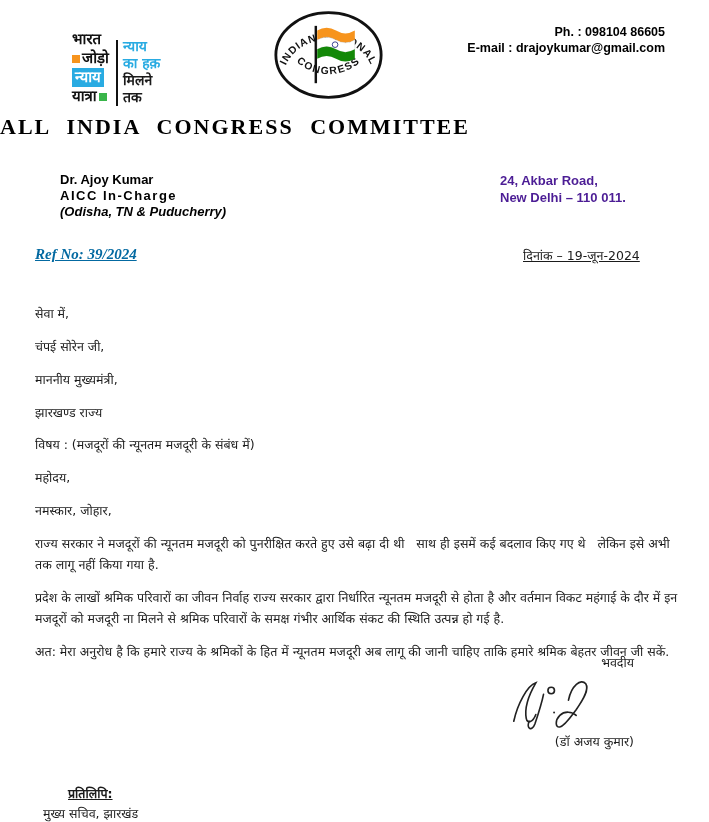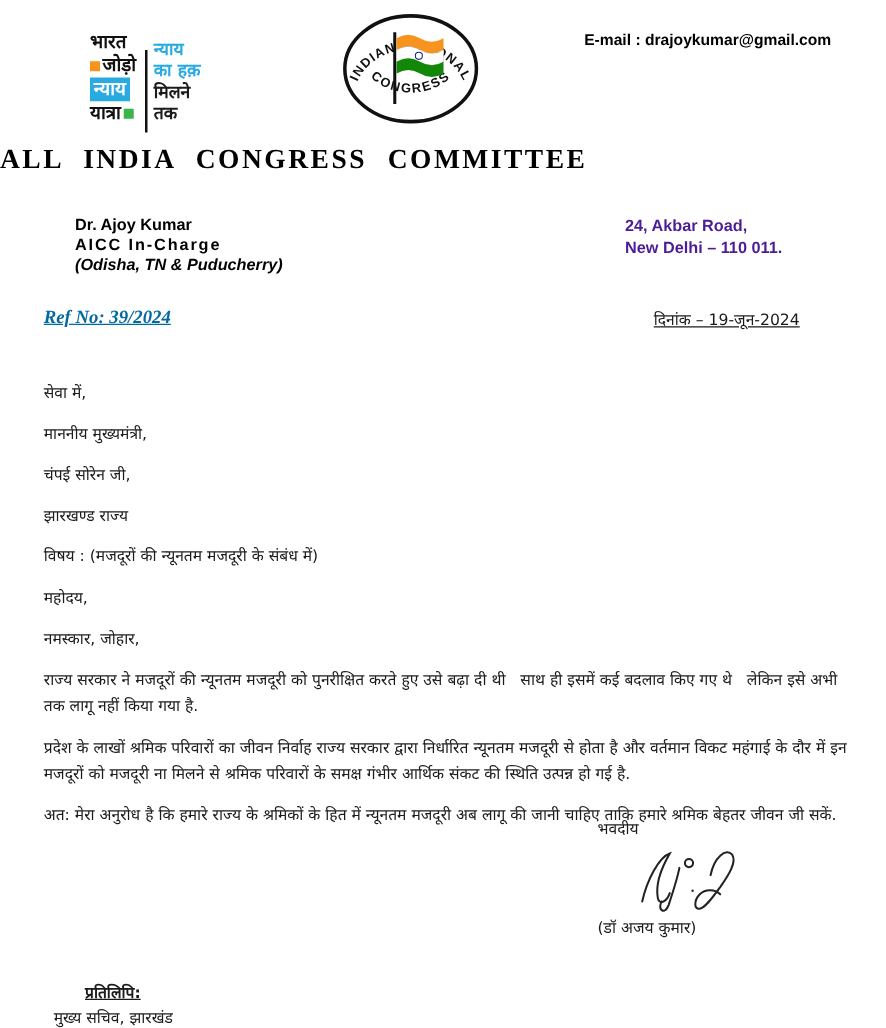--- a/index.html
+++ b/index.html
@@ -1,21 +1,21 @@
 <!DOCTYPE html>
 <html><head>
 <meta charset="utf-8">
 <style>
   html,body{margin:0;padding:0;background:#fff;}
   body{width:709px;height:822px;position:relative;overflow:hidden;
        font-family:"DejaVu Sans","Liberation Sans",sans-serif;color:#1b1b1b;}
   .page{position:absolute;inset:0;background:#ffffff;}
 
   
-  .bjny{position:absolute;left:72px;top:18px;display:flex;align-items:center;}
+  .bjny{position:absolute;left:72px;top:18px;display:flex;align-items:flex-end;}
   .bjny-left{font-weight:bold;font-size:15px;line-height:19px;color:#111;text-align:left;}
   .bjny-left .row{display:flex;align-items:center;gap:2px;}
   .sq{width:8px;height:8px;display:inline-block;}
   .blue-box{display:inline-block;color:#fff;padding:0 3px;}
   .bjny-divider{width:2px;background:#111;margin:22px 5px 0 7px;height:66px;}
   .bjny-right{font-weight:bold;font-size:14px;line-height:17px;padding-top:8px;}
   .inc{position:absolute;left:272px;top:8px;}
   .contact{position:absolute;right:44px;top:24px;text-align:right;
            font-family:"Liberation Sans",sans-serif;font-weight:bold;
            font-size:12.5px;line-height:16px;color:#000;}
@@ -43,21 +43,21 @@
 
   
   .body{position:absolute;left:35px;top:291px;width:646px;
         font-size:12.5px;line-height:21px;color:#1b1b1b;}
   .body .line{display:block;margin-top:12px;}
   .body .gap{margin-top:11px;}
   .body .gap14{}
   .body p{margin:12px 0 0 0;}
 
   
-  .closing{position:absolute;left:478px;top:654px;width:156px;text-align:left;
+  .closing{position:absolute;left:478px;top:654px;width:156px;text-align:right;
            font-size:12.5px;color:#1b1b1b;}
   .signature{margin:2px auto 0 auto;display:block;}
   .signatory{margin-top:2px;font-size:12.5px;}
 
   
   .footer{position:absolute;left:43px;top:784px;font-size:12.5px;line-height:20px;color:#1b1b1b;}
   .copylabel{margin-left:25px;font-weight:bold;text-decoration:underline;}
 </style>
 </head>
 <body>
@@ -108,20 +108,21 @@
         <line x1="46.5" y1="19" x2="46.5" y2="80" stroke="#111" stroke-width="2.6"></line>
         <use href="#band" fill="#f7941d"></use>
         <use href="#band" y="10" fill="#ffffff" stroke="#bbbbbb" stroke-width="0.4"></use>
         <use href="#band" y="20" fill="#138808"></use>
         <circle cx="67" cy="39" r="3" fill="none" stroke="#1a237e" stroke-width="0.9"></circle>
       </g>
     </svg>
   </div>
 
   <div class="contact">
+    <div>Ph. : 098104 86605</div>
     <div>E-mail : drajoykumar@gmail.com</div>
   </div>
 
   <div class="title">ALL INDIA CONGRESS COMMITTEE</div>
 
   <div class="sender">
     <div>Dr. Ajoy Kumar</div>
     <div class="role">AICC In-Charge</div>
     <div class="region">(Odisha, TN &amp; Puducherry)</div>
   </div>
@@ -129,22 +130,22 @@
   <div class="addr">
     <div>24, Akbar Road,</div>
     <div>New Delhi – 110 011.</div>
   </div>
 
   <div class="refno">Ref No: 39/2024</div>
   <div class="dateline">दिनांक – 19-जून-2024</div>
 
   <div class="body">
     <span class="line">सेवा में,</span>
+    <span class="line">चंपई सोरेन जी,</span>
     <span class="line">माननीय मुख्यमंत्री,</span>
-    <span class="line">चंपई सोरेन जी,</span>
     <span class="line">झारखण्ड राज्य</span>
     <span class="line gap">विषय : (मजदूरों की न्यूनतम मजदूरी के संबंध में)</span>
     <span class="line gap14">महोदय,</span>
     <span class="line gap14">नमस्कार, जोहार,</span>
     <p>राज्य सरकार ने मजदूरों की न्यूनतम मजदूरी को पुनरीक्षित करते हुए उसे बढ़ा दी थी &nbsp;&nbsp;साथ ही इसमें कई बदलाव किए गए थे &nbsp;&nbsp;लेकिन इसे अभी तक लागू नहीं किया गया है.</p>
     <p>प्रदेश के लाखों श्रमिक परिवारों का जीवन निर्वाह राज्य सरकार द्वारा निर्धारित न्यूनतम मजदूरी से होता है और वर्तमान विकट महंगाई के दौर में इन मजदूरों को मजदूरी ना मिलने से श्रमिक परिवारों के समक्ष गंभीर आर्थिक संकट की स्थिति उत्पन्न हो गई है.</p>
     <p>अत: मेरा अनुरोध है कि हमारे राज्य के श्रमिकों के हित में न्यूनतम मजदूरी अब लागू की जानी चाहिए ताकि हमारे श्रमिक बेहतर जीवन जी सकें.</p>
   </div>
 
   <div class="closing">

